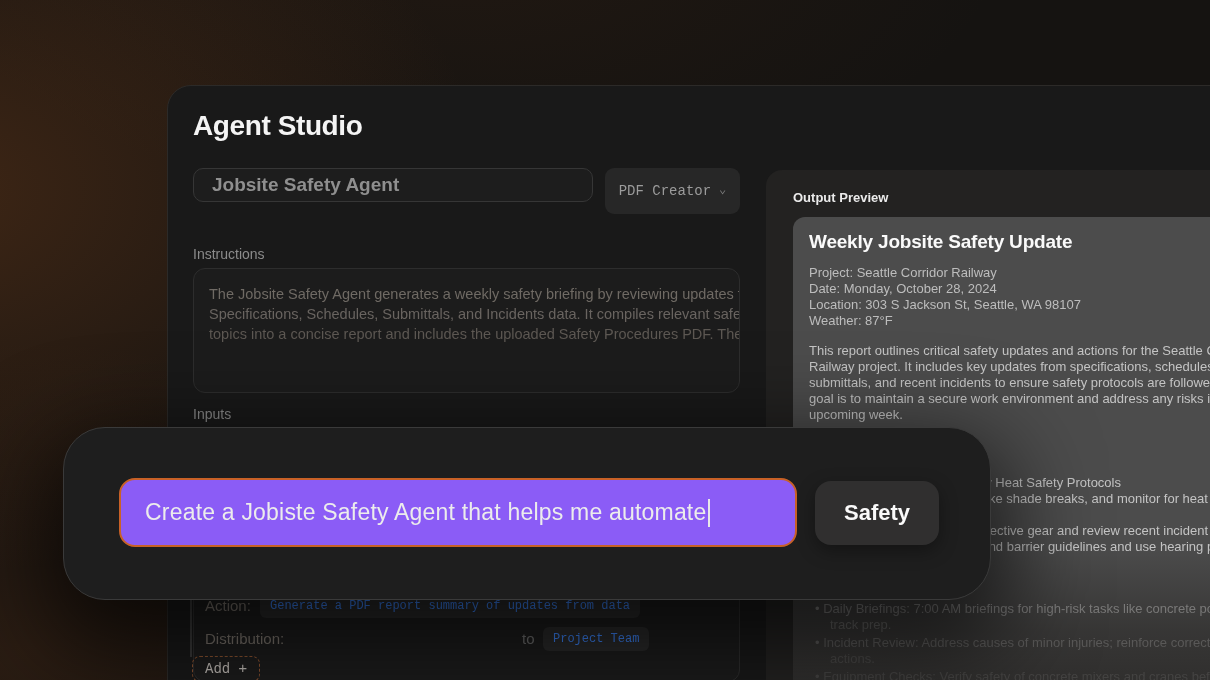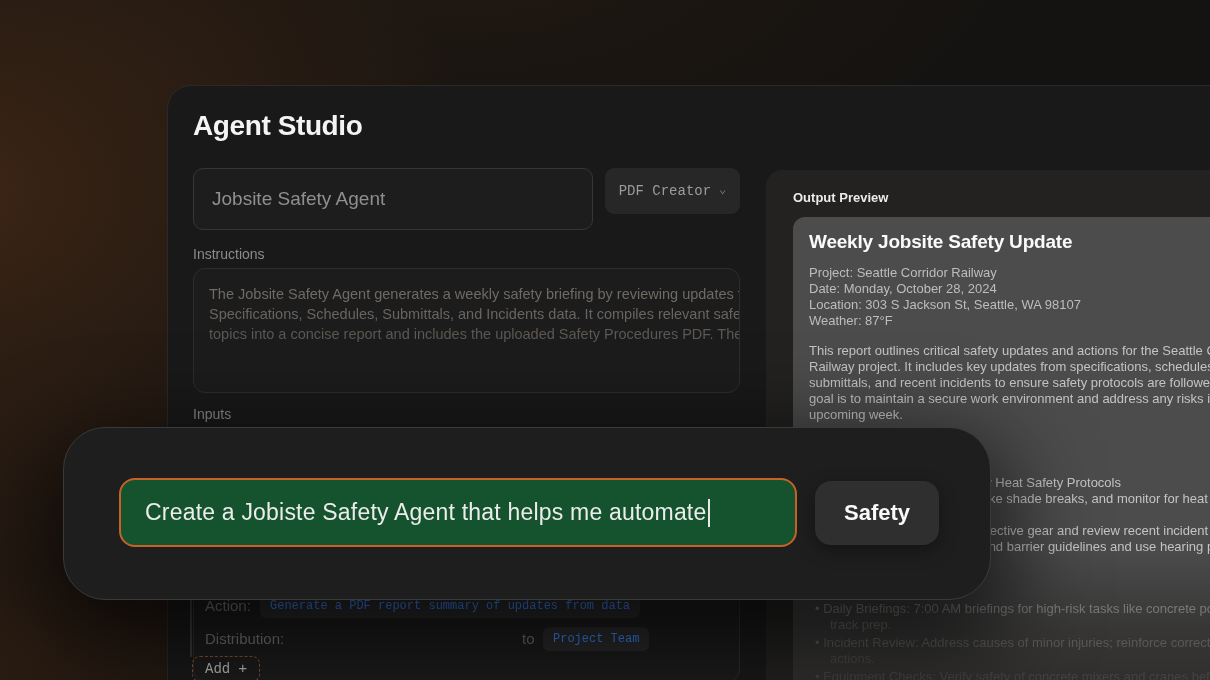--- a/index.html
+++ b/index.html
@@ -16,23 +16,23 @@
   .line { position:absolute; white-space:nowrap; }
 
   
   .main-panel {
     position:absolute; left:167px; top:85px; width:1070px; height:620px;
     background:#191919; border:1px solid #2c2a28; border-radius:24px;
   }
   .studio-title { position:absolute; left:193px; top:110px; font-size:28px; font-weight:700;
     color:#f4f4f4; letter-spacing:-.4px; }
   .name-input {
-    position:absolute; left:193px; top:168px; width:400px; height:62px;
+    position:absolute; left:193px; top:168px; width:400px; height:34px;
     background:#1d1d1d; border:1px solid #363636; border-radius:10px;
-    color:#8f8f8f; font-size:19px; font-weight:400; padding:0 18px;
+    color:#8f8f8f; font-size:19px; font-weight:700; padding:0 18px;
     font-family:"Liberation Sans", sans-serif; outline:none;
   }
   .type-dropdown {
     position:absolute; left:605px; top:168px; width:135px; height:46px;
     background:#272727; border:none; border-radius:9px; cursor:pointer;
     display:flex; align-items:center; justify-content:center; gap:8px;
     color:#9c9c9c; font-family:"Liberation Mono", monospace; font-size:14px;
   }
   .type-dropdown .chev { font-size:12px; color:#7e7e7e; margin-top:-3px; }
   .field-label { position:absolute; font-size:14px; color:#8b8b8b; }
@@ -86,21 +86,21 @@
   .d1 { color:#a2a2a2; } .d2 { color:#8b8b8b; } .d3 { color:#747474; }
 
   
   .command-bar {
     position:absolute; left:63px; top:427px; width:928px; height:173px;
     background:#1e1e1e; border:1px solid #3a3a3a; border-radius:42px;
     box-shadow:0 30px 90px 18px rgba(0,0,0,.66);
   }
   .prompt-input {
     position:absolute; left:55px; top:50px; width:678px; height:69px;
-    background:#14532d; border:2px solid #c86127; border-radius:16px;
+    background:#8b5cf6; border:2px solid #c86127; border-radius:16px;
     display:flex; align-items:center; padding:0 24px; cursor:text;
     font-size:23px; color:#ececec; letter-spacing:.2px; white-space:nowrap; overflow:hidden;
   }
   .prompt-input .cursor { display:inline-block; width:2px; height:28px; background:#e8e8e8; margin-left:2px; }
   .create-btn {
     position:absolute; left:751px; top:53px; width:124px; height:64px;
     background:#302f2f; border:none; border-radius:16px; cursor:pointer;
     font-family:"Liberation Sans", sans-serif; font-size:22px; font-weight:700; color:#fafafa;
     box-shadow:0 6px 18px rgba(0,0,0,.35);
   }

